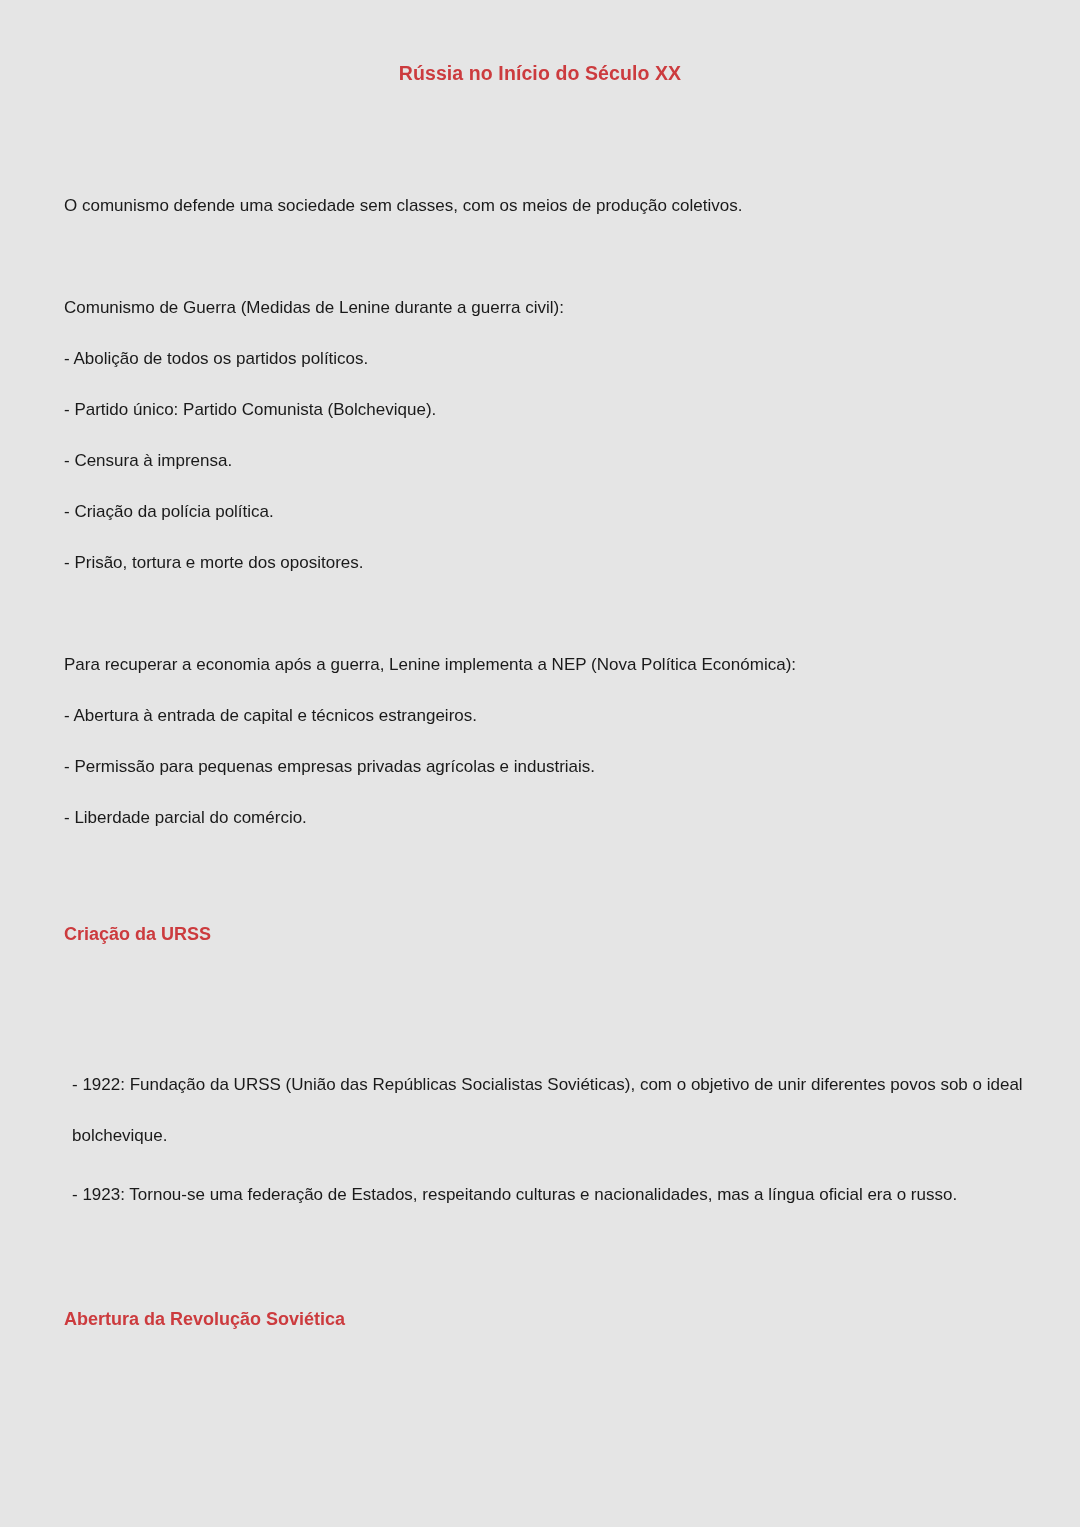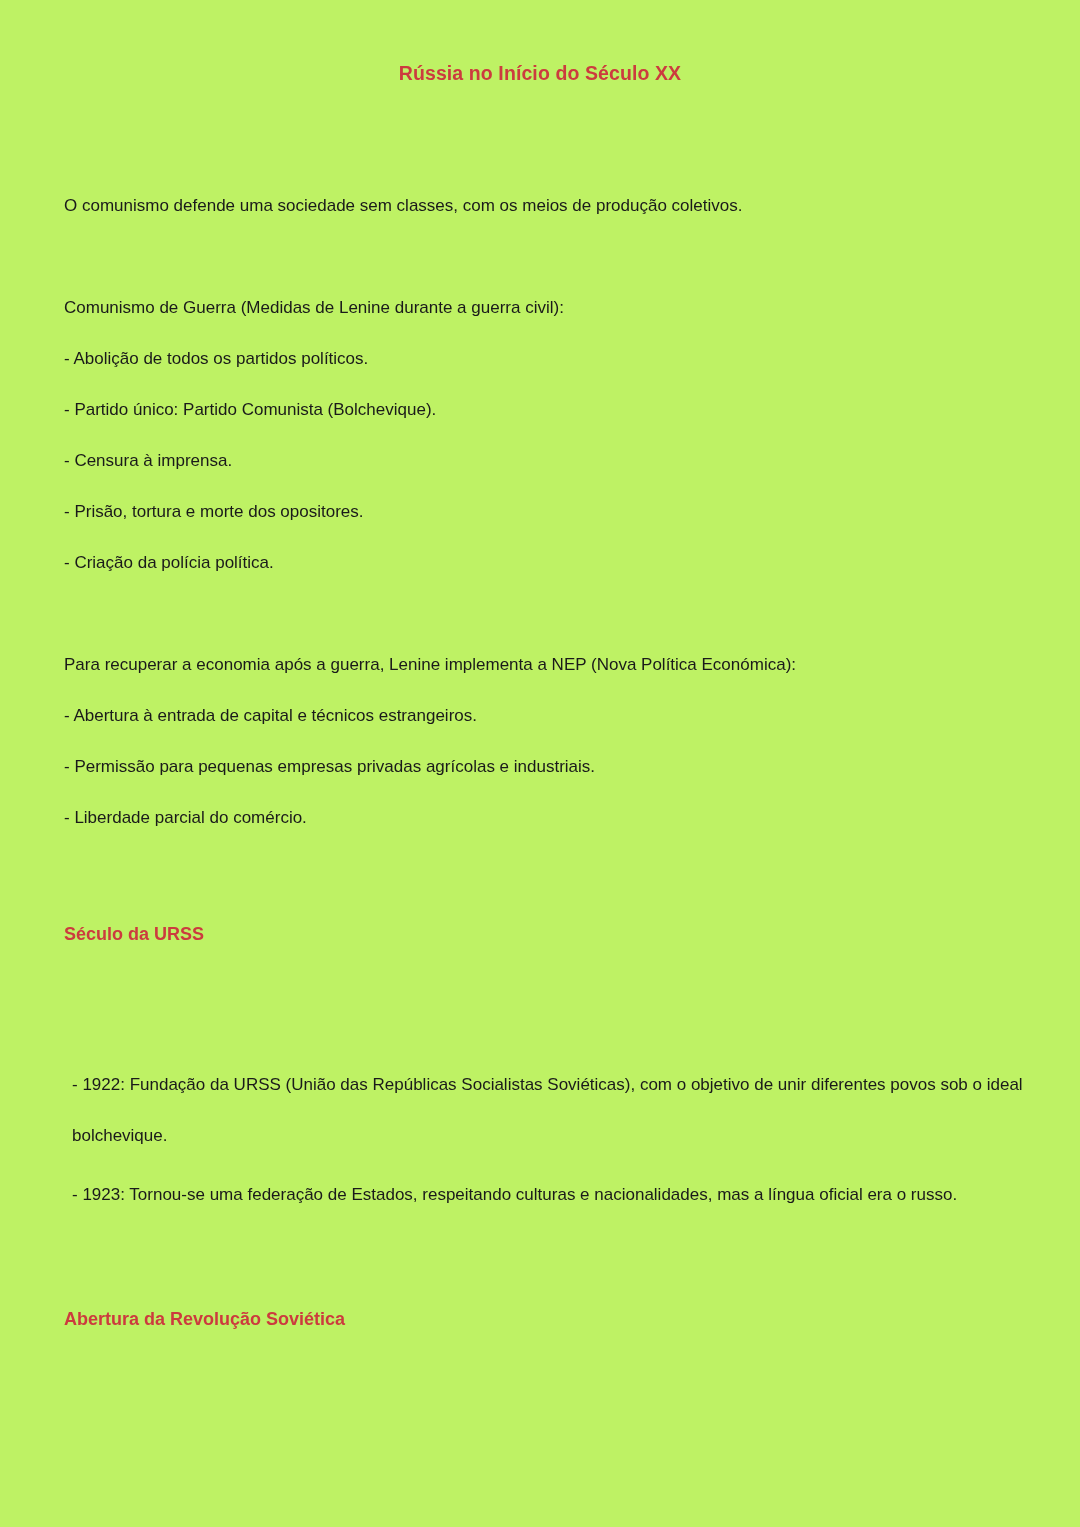--- a/index.html
+++ b/index.html
@@ -13,21 +13,21 @@
     height: 1527px;
     font-family: "Liberation Sans", sans-serif;
     color: #000000;
     -webkit-font-smoothing: antialiased;
   }
 
   .page {
     position: relative;
     width: 1080px;
     height: 1527px;
-    background: #bef264;
+    background: #e5e5e5;
     overflow: hidden;
     box-sizing: border-box;
   }
 
   
   .doc-title {
     position: absolute;
     left: 0;
     top: 62px;
     width: 1080px;
@@ -86,35 +86,35 @@
 
     <p class="para">O comunismo defende uma sociedade sem classes, com os meios de produção coletivos.</p>
 
     <div class="spacer-lg"></div>
 
     <p class="para">Comunismo de Guerra (Medidas de Lenine durante a guerra civil):</p>
 
     <p class="para">- Abolição de todos os partidos políticos.</p>
     <p class="para">- Partido único: Partido Comunista (Bolchevique).</p>
     <p class="para">- Censura à imprensa.</p>
+    <p class="para">- Criação da polícia política.</p>
     <p class="para">- Prisão, tortura e morte dos opositores.</p>
-    <p class="para">- Criação da polícia política.</p>
 
     <div class="spacer-lg"></div>
 
     <p class="para">Para recuperar a economia após a guerra, Lenine implementa a NEP (Nova Política Económica):</p>
 
     <p class="para">- Abertura à entrada de capital e técnicos estrangeiros.</p>
     <p class="para">- Permissão para pequenas empresas privadas agrícolas e industriais.</p>
     <p class="para">- Liberdade parcial do comércio.</p>
 
     <div class="spacer-lg"></div>
     <div class="spacer-sm"></div>
 
-    <h2 class="section-heading">Século da URSS</h2>
+    <h2 class="section-heading">Criação da URSS</h2>
 
     <div class="spacer-lg"></div>
     <div class="spacer-md"></div>
 
     <p class="para-wrapped">- 1922: Fundação da URSS (União das Repúblicas Socialistas Soviéticas), com o objetivo de unir diferentes povos sob o ideal bolchevique.</p>
     <p class="para-wrapped">- 1923: Tornou-se uma federação de Estados, respeitando culturas e nacionalidades, mas a língua oficial era o russo.</p>
 
     <div class="spacer-lg"></div>
     <div class="spacer-sm"></div>
 

